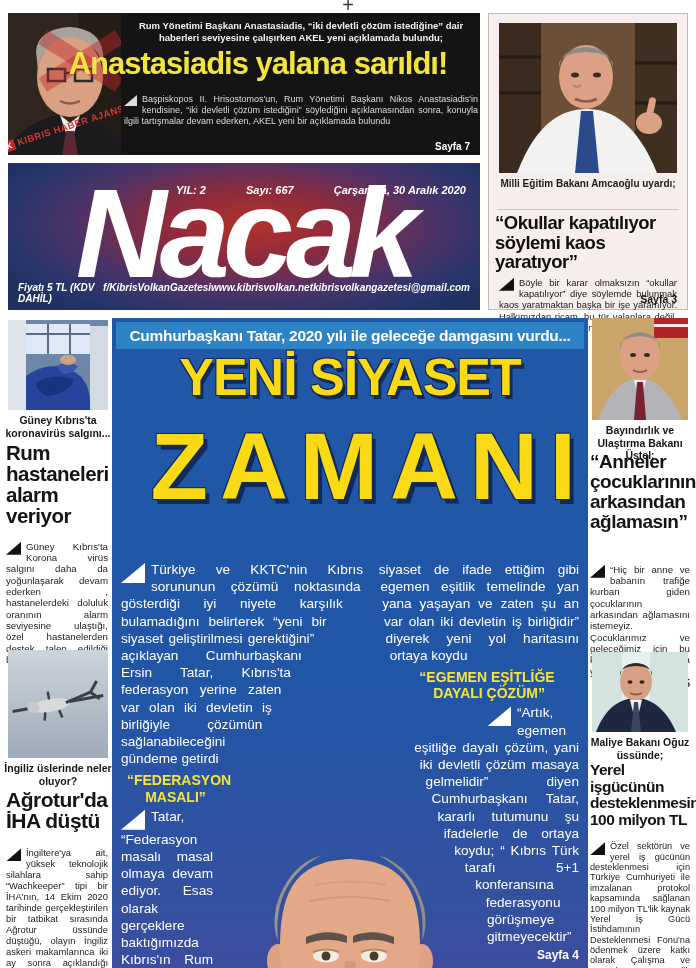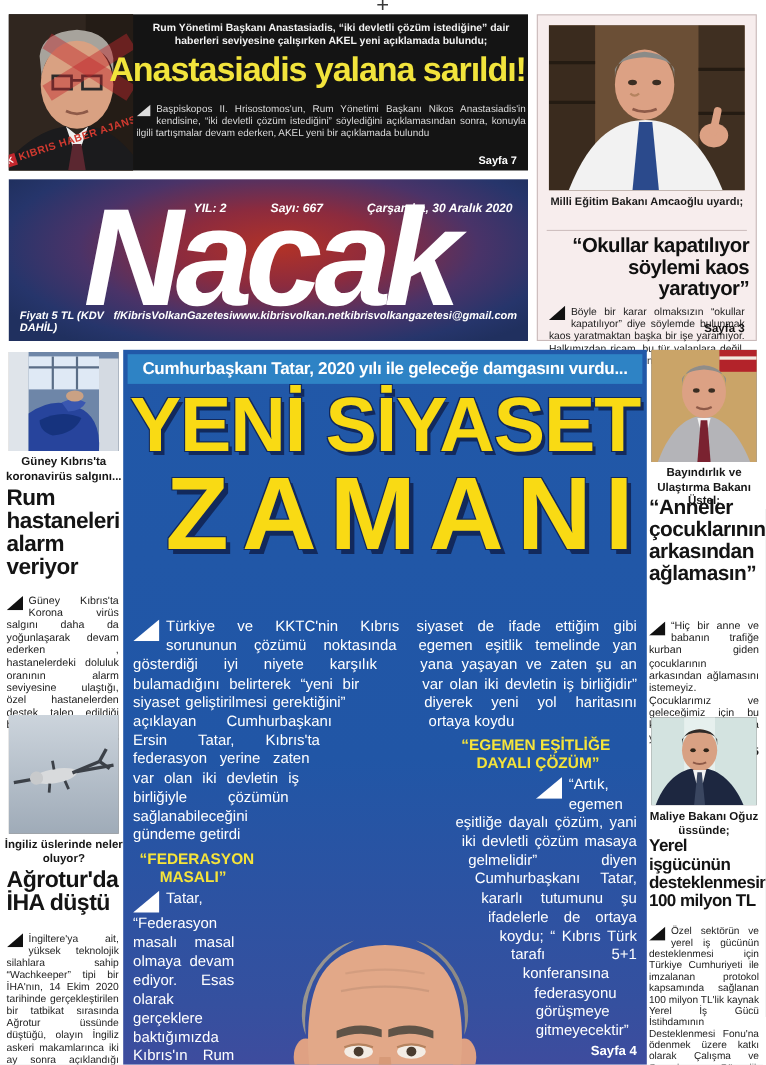--- a/index.html
+++ b/index.html
@@ -8,39 +8,39 @@
   .abs{position:absolute;}
 
   
   .crop{left:338px;top:-6px;width:20px;text-align:center;font-size:20px;color:#3a3a3a;}
 
   
   .tl-box{left:8px;top:13px;width:472px;height:142px;background:#141414;color:#eee;}
   .tl-photo{position:absolute;left:0;top:0;width:113px;height:142px;overflow:hidden;background:#30261f;}
   .tl-kicker{position:absolute;left:118px;top:7px;width:350px;font-size:9.5px;font-weight:bold;
              line-height:1.3;color:#f3f3f3;text-align:center;}
-  .tl-headline{position:absolute;left:30px;top:33px;width:440px;text-align:right;font-size:31px;
+  .tl-headline{position:absolute;left:30px;top:33px;width:440px;text-align:center;font-size:31px;
                font-weight:bold;color:#f2e43c;letter-spacing:-1px;white-space:nowrap;}
   .tl-cols{position:absolute;left:116px;top:72px;width:354px;display:flex;gap:10px;}
   .tl-col{flex:1;font-size:9px;line-height:1.2;color:#dcdcdc;text-align:justify;}
   .tl-page{position:absolute;right:10px;bottom:3px;font-size:10px;font-weight:bold;color:#fff;}
   .wm{position:absolute;left:-8px;bottom:28px;width:170px;transform:rotate(-18deg);
       color:#d23a30;font-size:9.5px;font-weight:bold;letter-spacing:.5px;white-space:nowrap;}
   .wm-k{display:inline-block;width:11px;height:11px;background:#c1272d;color:#fff;font-size:8px;
         line-height:11px;text-align:center;margin-right:3px;}
   .wm-x1,.wm-x2{position:absolute;left:28px;top:40px;width:90px;height:16px;background:#c1272d;opacity:.45;}
   .wm-x1{transform:rotate(32deg);}
   .wm-x2{transform:rotate(-32deg);}
 
   
   .tr-box{left:488px;top:13px;width:200px;height:297px;background:#f7eded;border:1px solid #c9baba;box-sizing:border-box;}
   .tr-photo{width:178px;height:150px;margin:9px auto 0;overflow:hidden;background:#55402e;}
   .tr-caption{margin:5px 8px 0;font-size:10px;font-weight:bold;text-align:center;color:#1a1a1a;
               border-bottom:1px solid #cfc0c0;padding-bottom:20px;}
-  .tr-headline{margin:3px 6px 0;font-size:18.5px;font-weight:bold;text-align:right;line-height:1.06;
+  .tr-headline{margin:3px 6px 0;font-size:18.5px;font-weight:bold;text-align:left;line-height:1.06;
                letter-spacing:-.5px;color:#101010;}
   .tr-body{margin:5px 10px 0;font-size:9.4px;line-height:1.2;text-align:justify;color:#1a1a1a;}
   .tr-page{position:absolute;right:10px;bottom:4px;font-size:10.5px;font-weight:bold;color:#111;}
 
   
   .mh{left:8px;top:163px;width:472px;height:147px;color:#fff;overflow:hidden;
       background:radial-gradient(ellipse 62% 75% at 52% 42%, #b23227 0%, #8c2b3e 32%, #4a3368 62%, #26356b 86%, #20305f 100%);}
   .mh-meta{position:absolute;top:21px;left:168px;width:290px;display:flex;justify-content:space-between;
            font-size:11px;font-weight:bold;font-style:italic;z-index:2;}
   .mh-title{position:absolute;left:0;right:0;top:2px;text-align:center;font-size:126px;font-weight:bold;
@@ -73,21 +73,21 @@
   .rs2-photo{left:592px;top:652px;width:96px;height:80px;}
   .rs2-caption{left:586px;top:736px;width:108px;}
   .rs2-headline{left:590px;top:762px;width:102px;font-size:15.5px;line-height:1.08;}
   .rs2-body{left:590px;top:832px;width:100px;font-size:9.2px;line-height:1.13;}
 
   
   .main-box{left:112px;top:318px;width:476px;height:826px;overflow:hidden;
             background:linear-gradient(to bottom,#2158a8 0%,#2156a6 45%,#35509f 72%,#5a3f9a 100%);}
   .m-kicker{position:absolute;left:4px;right:4px;top:4px;height:27px;background:#2e83c5;color:#fff;
             font-size:15.5px;font-weight:bold;text-align:center;line-height:27px;letter-spacing:-.3px;z-index:3;}
-  .m-h1{position:absolute;left:0;right:0;top:33px;text-align:center;font-size:70px;font-weight:bold;
+  .m-h1{position:absolute;left:0;right:0;top:33px;text-align:center;font-size:52px;font-weight:bold;
         color:#f9da14;letter-spacing:-1px;line-height:1;z-index:3;
         text-shadow:3px 4px 0 #12295c,-1px -1px 0 #12295c,1px -1px 0 #12295c,-1px 1px 0 #12295c;}
   .m-h2{position:absolute;left:0;right:0;top:102px;text-align:right;font-size:94px;font-weight:bold;
         color:#f9da14;letter-spacing:12px;line-height:1;z-index:3;
         text-shadow:4px 5px 0 #12295c,-1px -1px 0 #12295c,1px -1px 0 #12295c,-1px 1px 0 #12295c;}
   .m-cols{position:absolute;left:9px;right:9px;top:243px;bottom:0;display:flex;gap:14px;z-index:2;}
   .col-l{width:242px;}
   .col-r{flex:1;}
   .mtxt{font-size:13.6px;line-height:17.2px;color:#fff;text-align:justify;margin:0 0 3px;}
   .m-sub{font-size:14px;font-weight:bold;color:#f6e43a;text-align:center;line-height:1.15;margin:5px 0 3px;}

